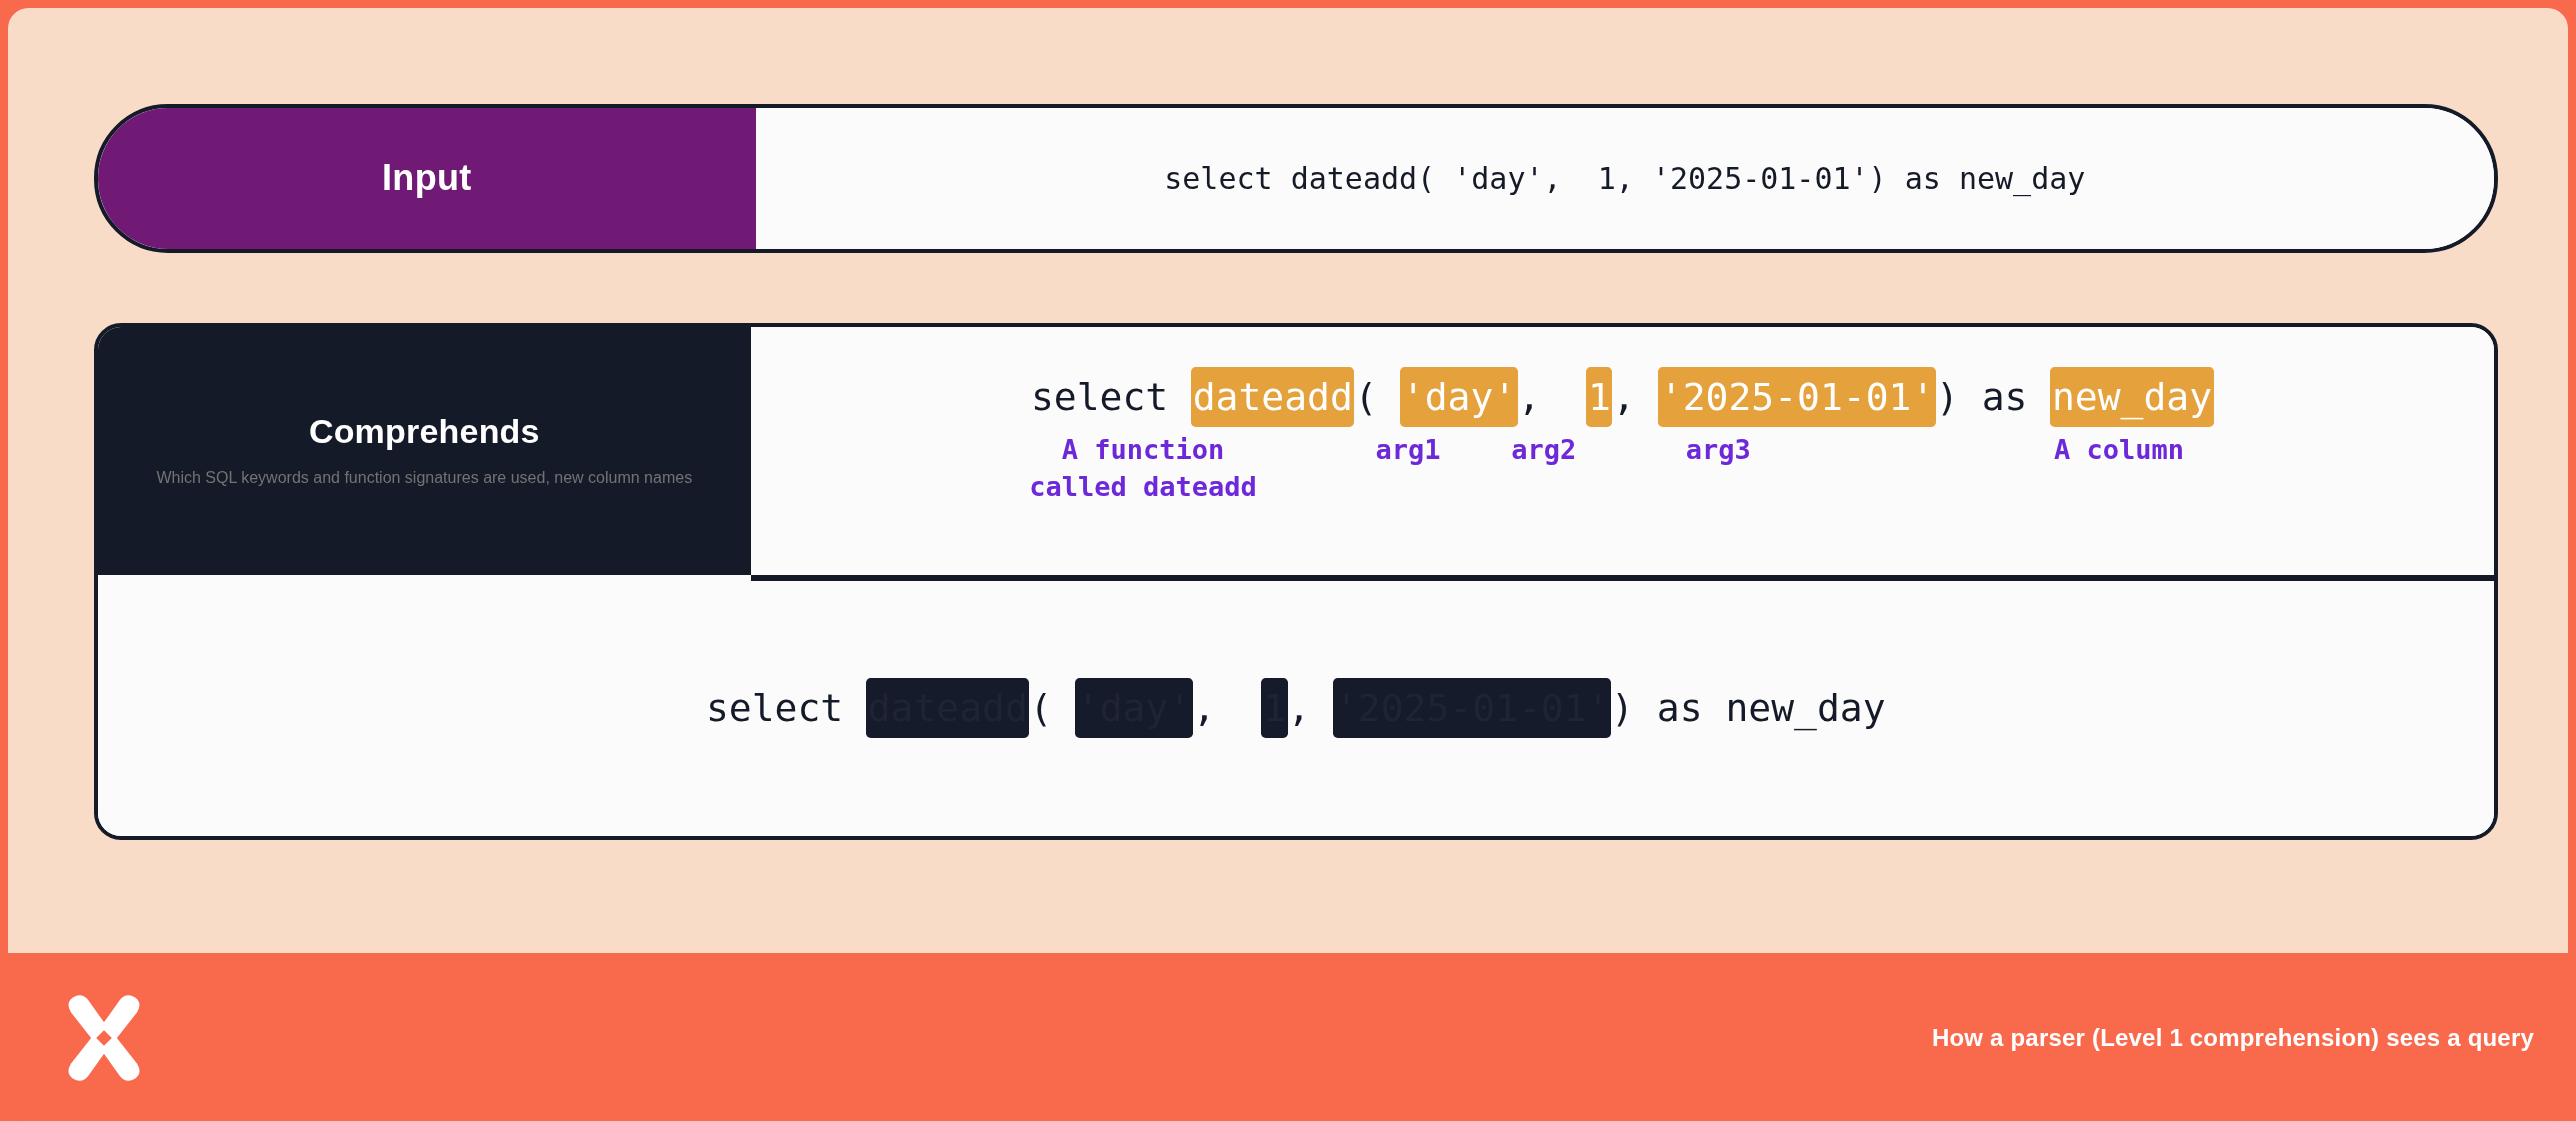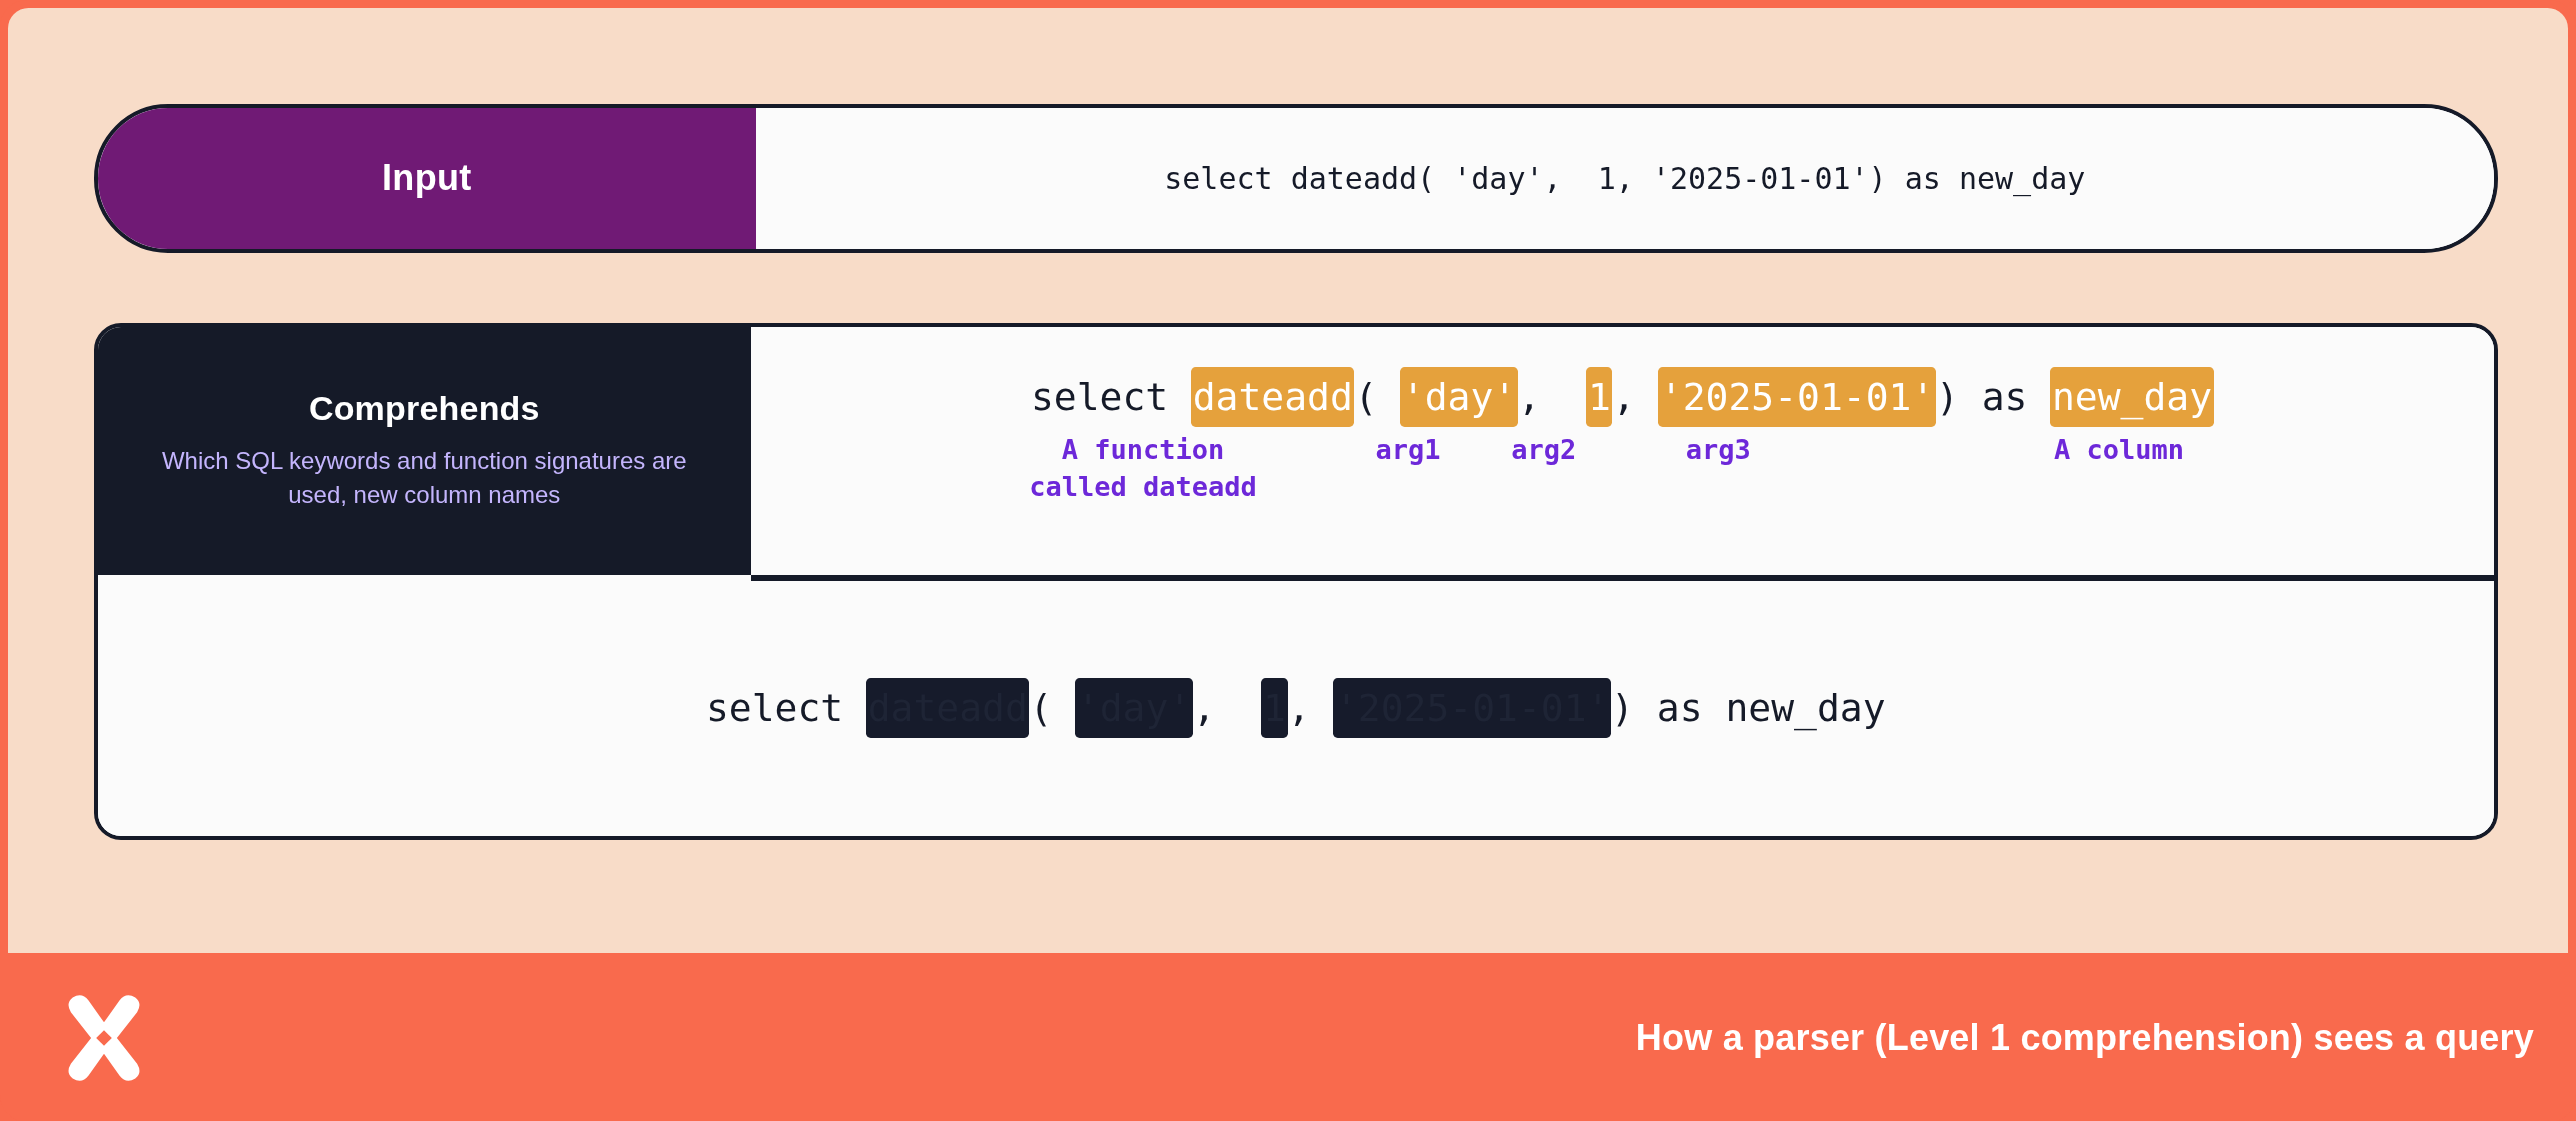--- a/index.html
+++ b/index.html
@@ -106,22 +106,22 @@
     text-align:center;
   }
   .label-cell .title{
     color:#FFFFFF;
     font-size:34px;
     font-weight:700;
     margin-bottom:15.7px;
     letter-spacing:0.2px;
   }
   .label-cell .subtitle{
-    color:#c4b5fd;
-    font-size:24px;
+    color:#737373;
+    font-size:16px;
     font-weight:400;
     line-height:1.42;
     max-width:548px;
   }
   .label-cell.validates .title{margin-bottom:19px;}
 
   .code-cell{
     flex:1 1 auto;
     background:#FBFBFB;
     position:relative;
@@ -186,21 +186,21 @@
     padding:0 42px 0 58px;
   }
   .logo{
     width:92px;height:92px;
     flex:0 0 92px;
     position:relative;
   }
   .footer-spacer{flex:1 1 auto;}
   .footer-text{
     color:#FFFFFF;
-    font-size:36px;
+    font-size:24px;
     font-weight:700;
     letter-spacing:0.2px;
     white-space:nowrap;
   }
 </style>
 </head>
 <body>
 
 <div class="poster">
   <div class="body-area">

